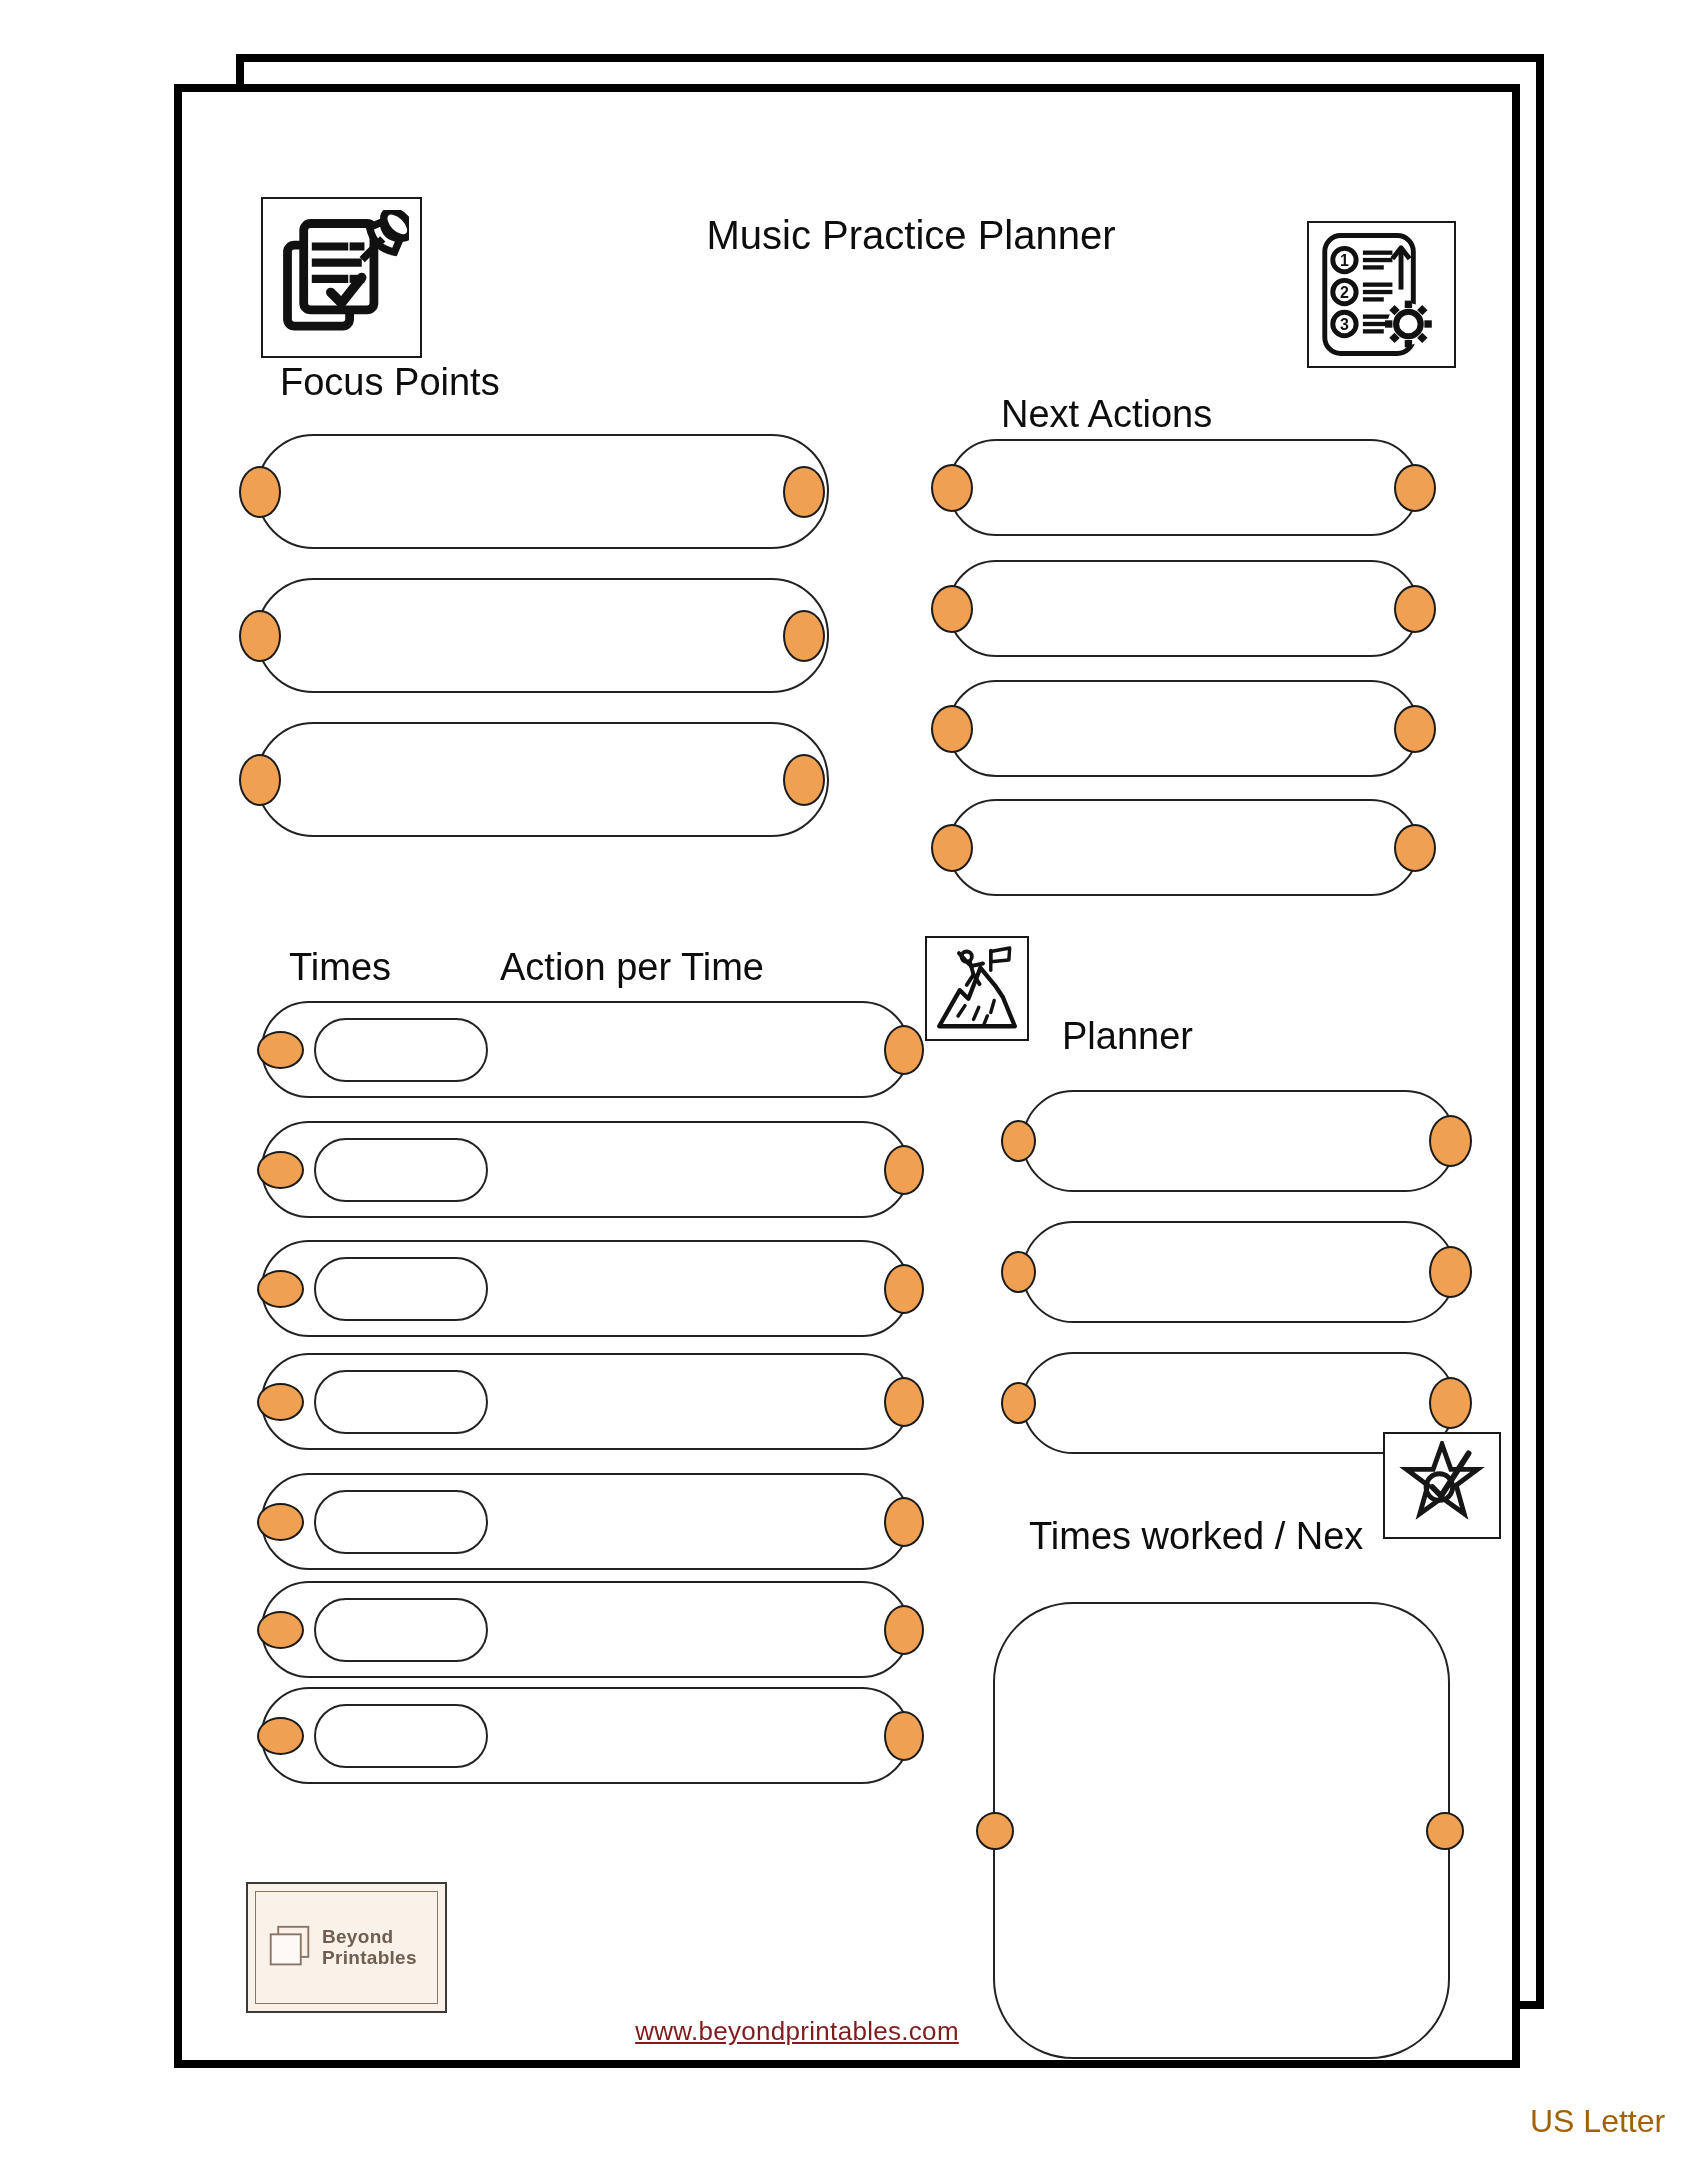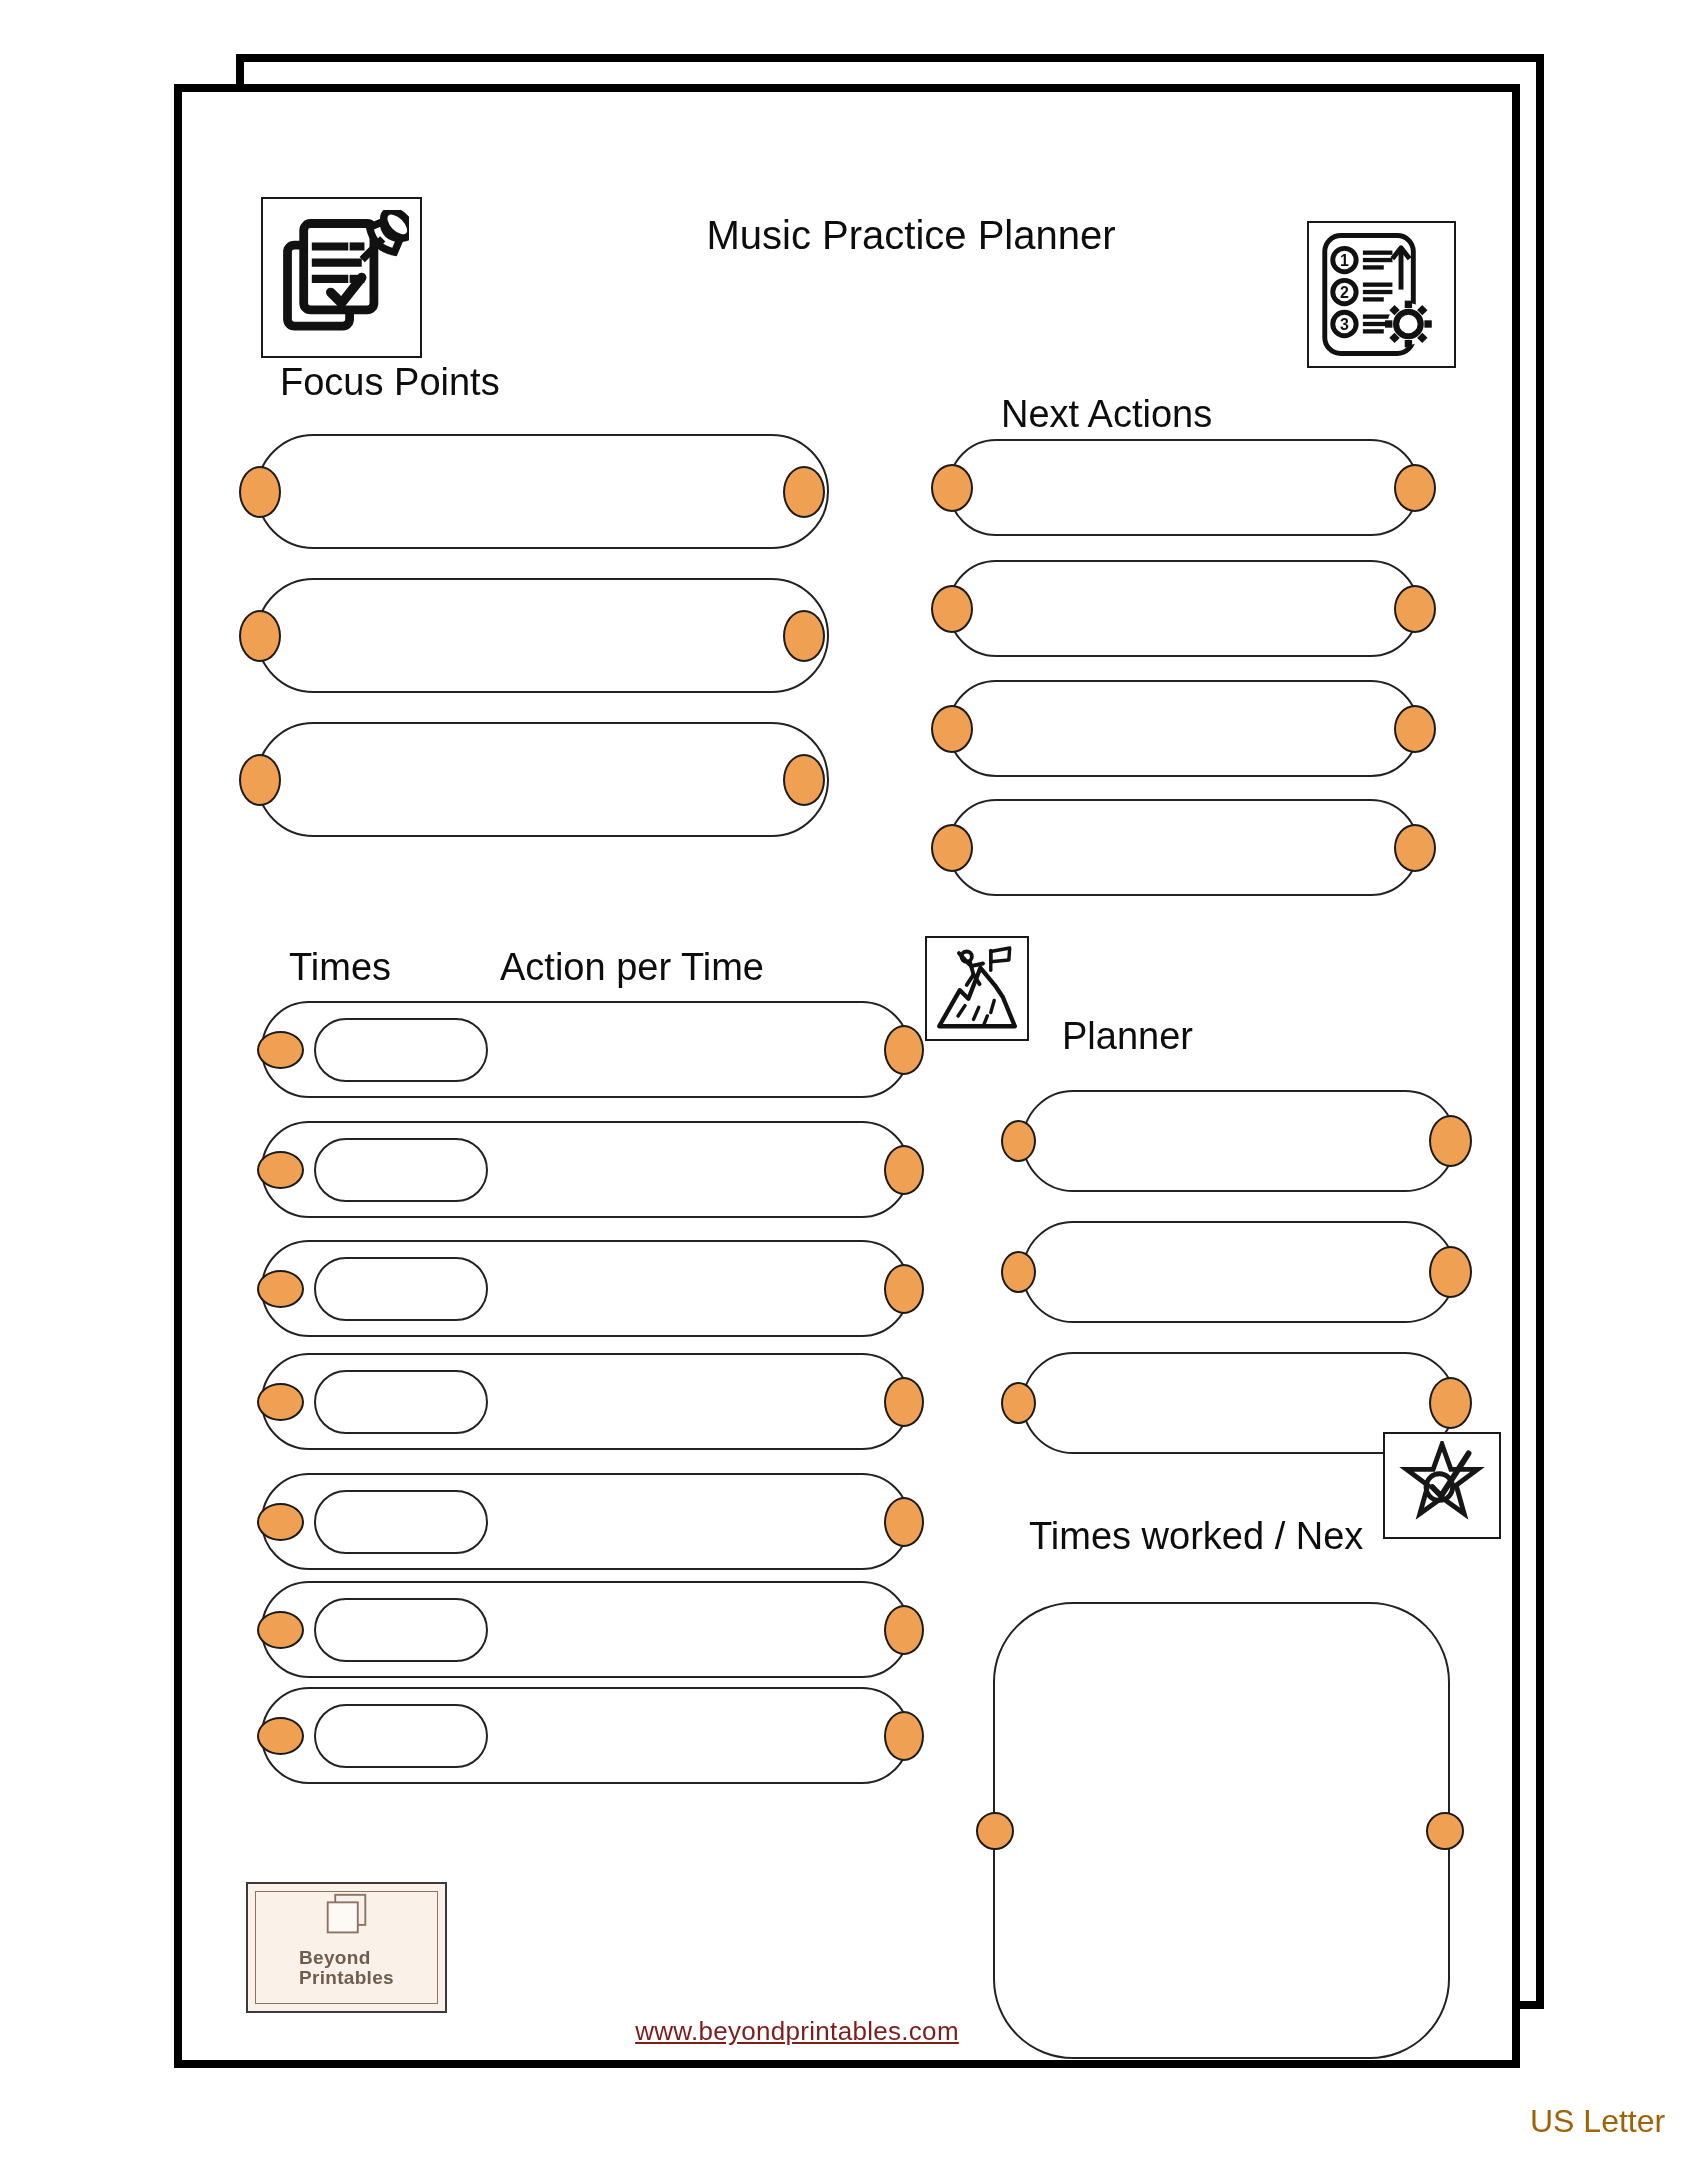--- a/index.html
+++ b/index.html
@@ -47,21 +47,21 @@
   .reflect-pill .dot.l{width:35px;height:42px;left:-23px;}
   .reflect-pill .dot.r{width:43px;height:52px;right:-18px;}
 
   .what-box{left:983px;top:1602px;width:457px;height:457px;border:2.2px solid #222;border-radius:80px;background:#fff;box-sizing:border-box;}
   .what-box .dot{width:38px;height:38px;}
   .what-box .dot.l{left:-19px;}
   .what-box .dot.r{right:-15.6px;}
 
   
   .logo-box{left:236px;top:1882px;width:201px;height:131px;border:2.6px solid #3a3a3a;background:var(--logo-bg);box-sizing:border-box;}
-  .logo-inner{position:absolute;inset:7px;border:1.7px solid var(--logo-brown);display:flex;align-items:center;gap:8.6px;padding:0 10.4px;box-sizing:border-box;flex-direction:column;}
+  .logo-inner{position:absolute;inset:7px;border:1.7px solid var(--logo-brown);display:flex;align-items:center;gap:8.6px;padding:0 10.4px;box-sizing:border-box;}
   .logo-sq{width:47px;height:47px;flex:0 0 auto;}
   .logo-text{line-height:1.08;color:var(--logo-text);font-size:19px;font-weight:bold;letter-spacing:0.3px;}
 
   .footer-url{left:571px;top:2016px;width:432px;text-align:center;font-size:26px;color:#7f1d1d;text-decoration:underline;letter-spacing:0.3px;}
   .size-note{left:1520px;top:2103px;font-size:32px;color:#a16207;z-index:5;}
 </style>
 </head>
 <body>
 
 <div class="canvas">

